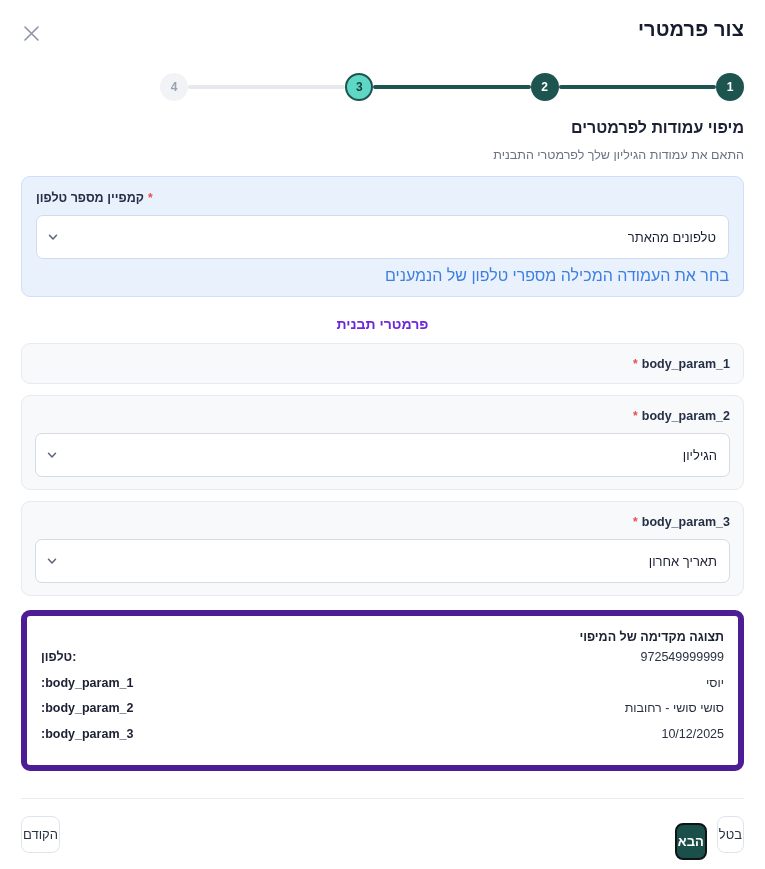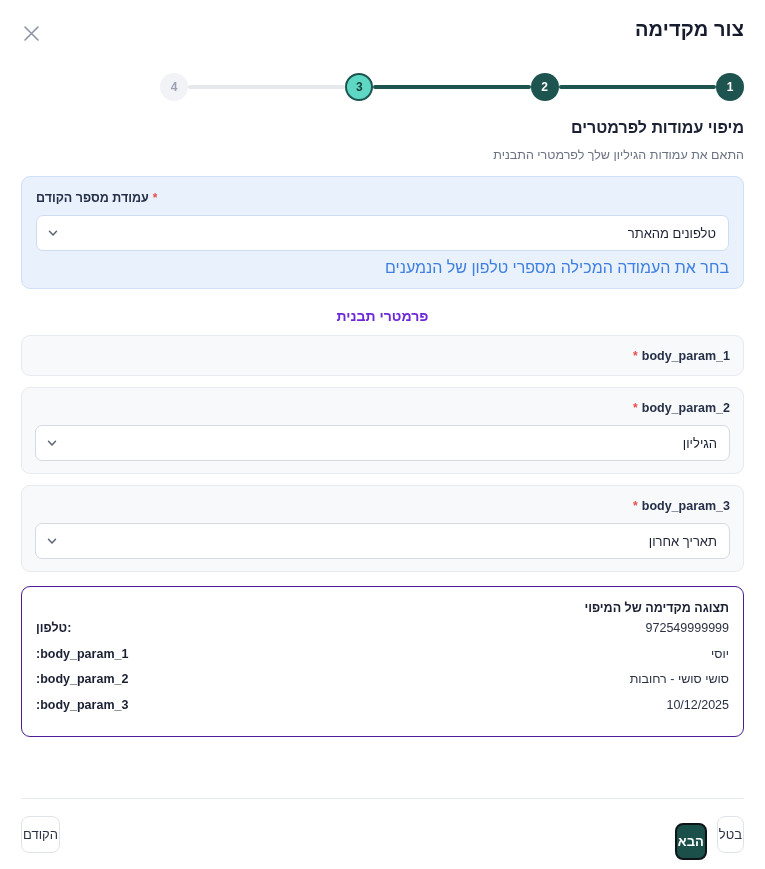--- a/index.html
+++ b/index.html
@@ -137,21 +137,21 @@
     flex-direction: row-reverse;
     justify-content: flex-start;
     align-items: baseline;
     gap: 4px;
   }
   .req { color: #ea4d4d; font-size: 12px; }
 
   .select {
     position: relative;
     margin-top: 10px;
-    height: 36px;
+    height: 44px;
     background: #ffffff;
     border: 1px solid #cfdcf0;
     border-radius: 7px;
     display: flex;
     align-items: center;
     justify-content: flex-start;
     padding: 0 12px 0 10px;
     cursor: pointer;
   }
   .select .val {
@@ -203,21 +203,21 @@
     flex-direction: row-reverse;
     justify-content: flex-start;
     align-items: baseline;
     gap: 4px;
   }
 
   
   .preview-card {
     margin-top: 14px;
     background: #ffffff;
-    border: 1px solid #4c1d95;
+    border: 6px solid #4c1d95;
     border-radius: 9px;
     padding: 14px 14px 13px 14px;
   }
   .preview-title {
     font-size: 12.5px;
     font-weight: bold;
     color: #1b2033;
     text-align: right;
     margin-bottom: 6px;
   }
@@ -285,21 +285,21 @@
     font-weight: bold;
     margin-top: 14px;
   }
 </style>
 </head>
 <body>
 
 <div class="modal">
 
   <div class="hdr">
-    <div class="hdr-title">צור מקדימה</div>
+    <div class="hdr-title">צור פרמטרי</div>
     <button class="close-btn">
       <span>
         <svg width="17" height="17" viewBox="0 0 17 17" fill="none">
           <path d="M2 2 L15 15 M15 2 L2 15" stroke="#8c94a6" stroke-width="1.6" stroke-linecap="round"></path>
         </svg>
       </span>
     </button>
   </div>
 
   <div class="stepper">
@@ -316,21 +316,21 @@
     </div>
   </div>
 
   <div class="body">
 
     <div class="sec-title">מיפוי עמודות לפרמטרים</div>
     <div class="sec-sub">התאם את עמודות הגיליון שלך לפרמטרי התבנית</div>
 
     <div class="phone-card">
       <div class="fld-label">
-        <span>עמודת מספר הקודם</span>
+        <span>קמפיין מספר טלפון</span>
         <span class="req">*</span>
       </div>
       <div class="select">
         <span class="val">טלפונים מהאתר</span>
         <span class="chev">
           <svg width="12" height="12" viewBox="0 0 12 12" fill="none">
             <path d="M2.5 4.3 L6 8 L9.5 4.3" stroke="#5b6577" stroke-width="1.5" stroke-linecap="round" stroke-linejoin="round"></path>
           </svg>
         </span>
       </div>

